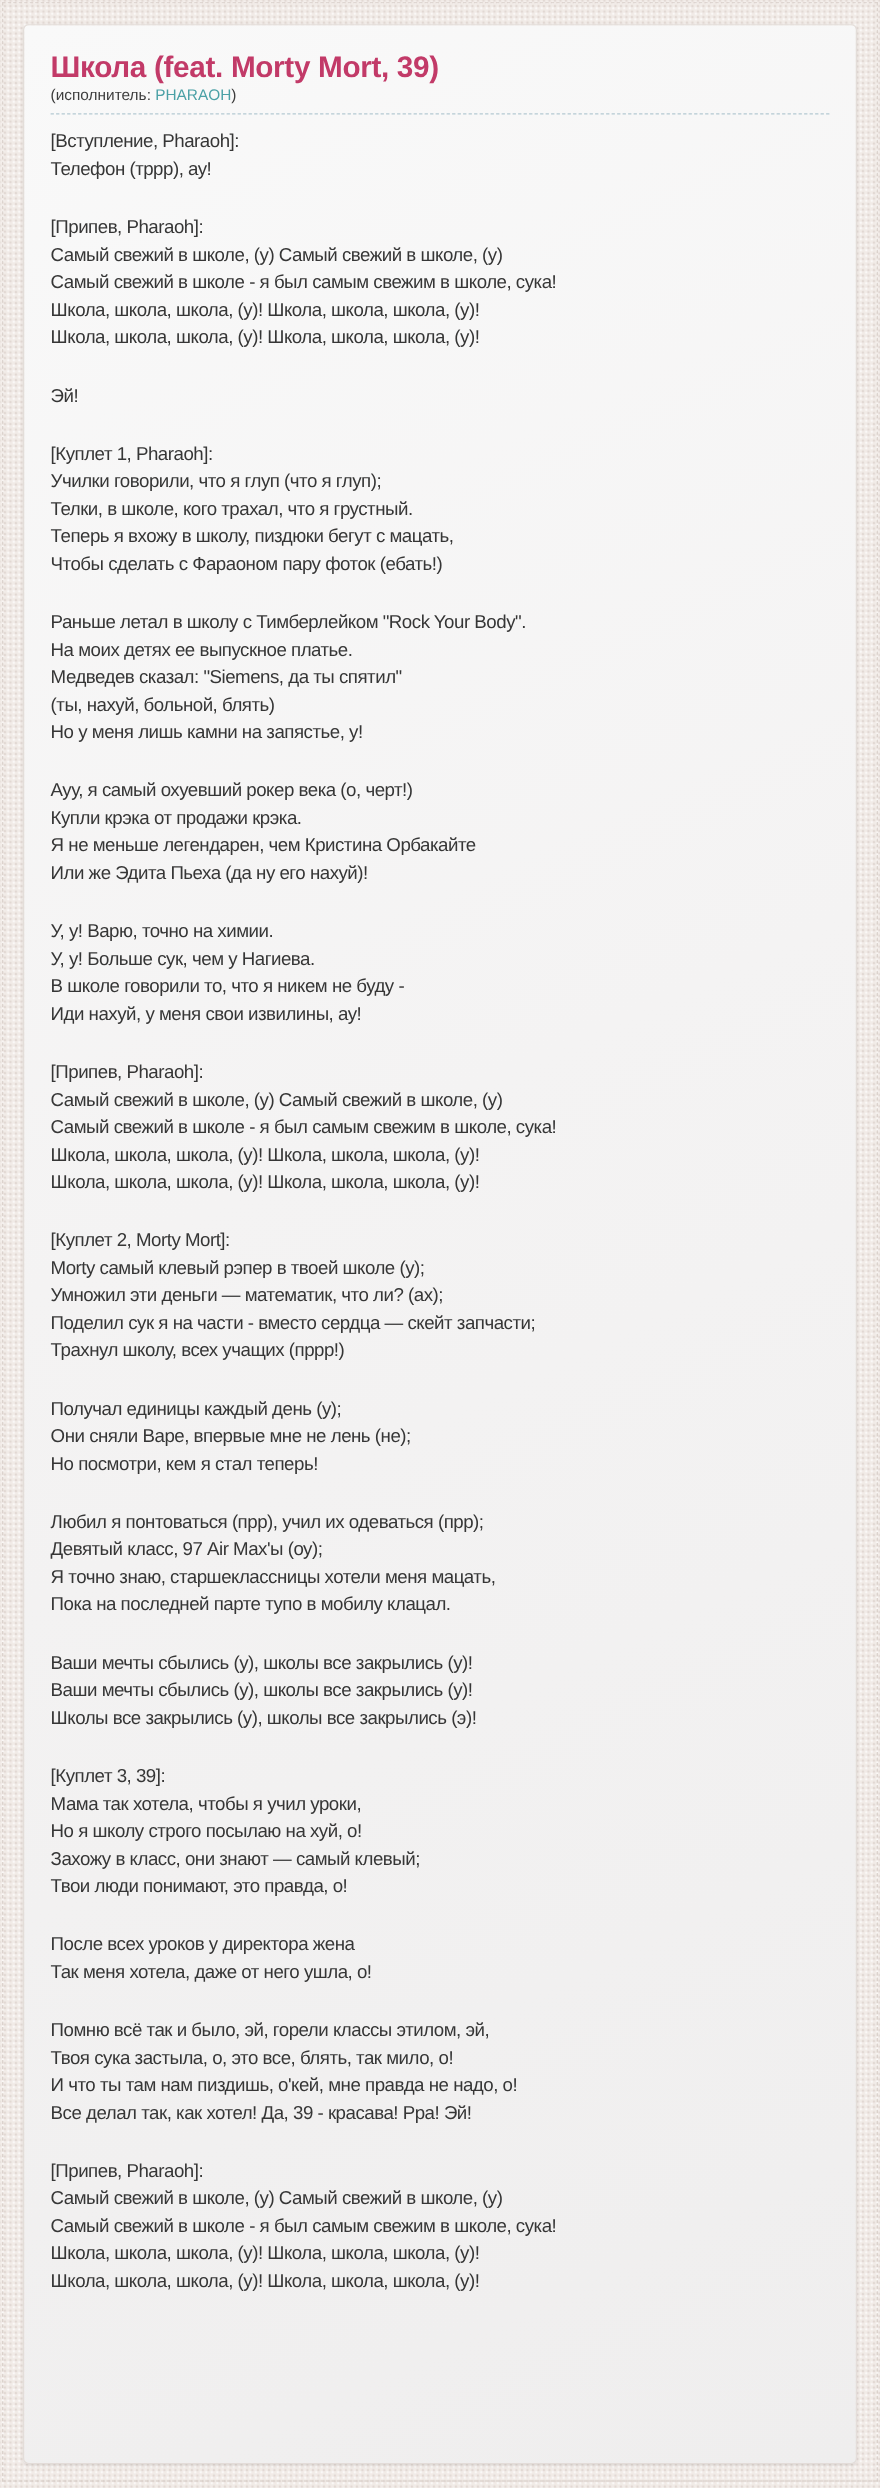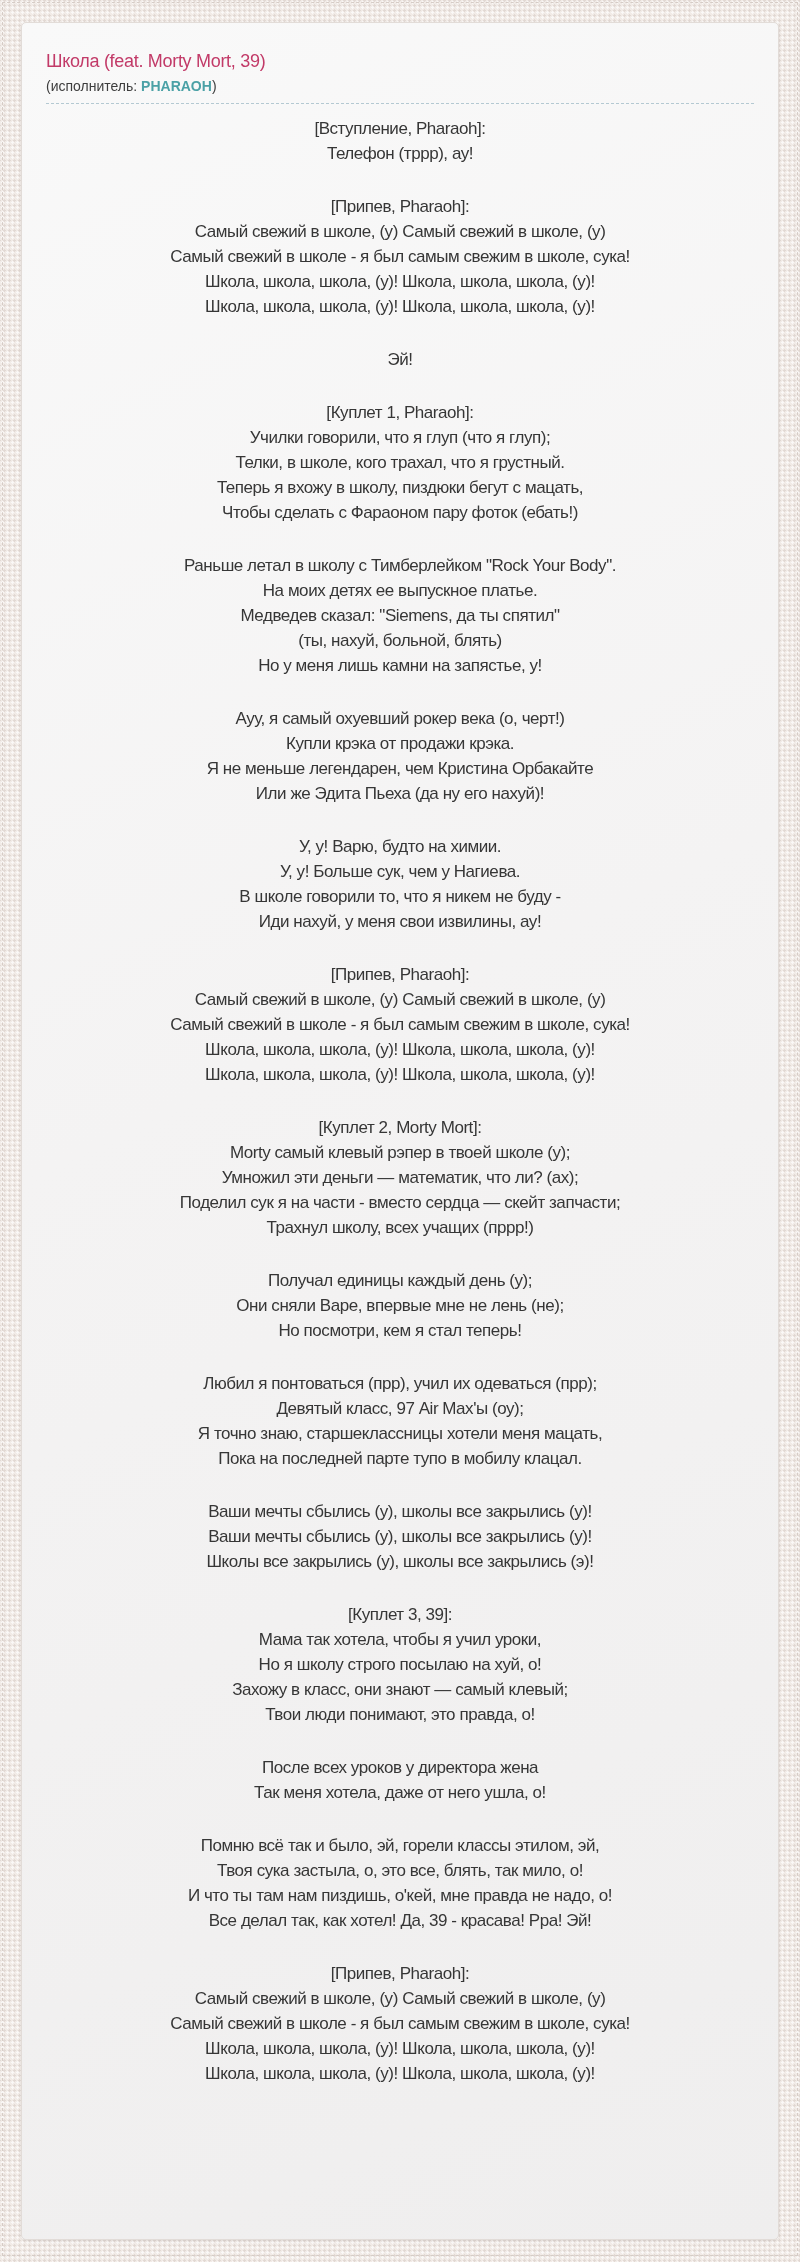--- a/index.html
+++ b/index.html
@@ -36,47 +36,46 @@
     margin:22px 21px;
     min-height:2218px;
     background:linear-gradient(155deg,#f9f9f9 0%,#f4f3f3 45%,#efeeee 100%);
     border:1px solid var(--card-border);
     border-radius:5px;
     box-shadow:0 1px 3px rgba(0,0,0,.07);
     padding:24px 24px 28px 24px;
   }
   .song-title{
     margin:0;
-    font-size:18px;
-    font-weight:400;
+    font-size:27px;
+    font-weight:700;
     line-height:28px;
     color:var(--accent);
     letter-spacing:-0.3px;
   }
   .performer-line{
     margin-top:3px;
     padding-bottom:9px;
     font-size:14px;
     color:#3d3d3d;
     border-bottom:1px dashed var(--separator);
   }
   .artist-link{
     color:var(--link);
     text-decoration:none;
     cursor:pointer;
-    font-weight:bold;
   }
   .lyrics{
     margin-top:12px;
     font-size:17px;
     line-height:25px;
     letter-spacing:-0.45px;
     color:var(--text);
   }
-  .stanza{margin:0 0 28px 0;text-align:center;}
+  .stanza{margin:0 0 28px 0;}
   .stanza:last-child{margin-bottom:0;}
   .lyric-line{white-space:pre-wrap;}
 </style>
 </head>
 <body>
 
 <div class="stitch-frame"></div>
 
 <div class="card">
   <h1 class="song-title">Школа (feat. Morty Mort, 39)</h1>
@@ -110,21 +109,21 @@
         <div class="lyric-line">(ты, нахуй, больной, блять)</div>
         <div class="lyric-line">Но у меня лишь камни на запястье, у!</div>
       </div>
       <div class="stanza">
         <div class="lyric-line">Ауу, я самый охуевший рокер века (о, черт!)</div>
         <div class="lyric-line">Купли крэка от продажи крэка.</div>
         <div class="lyric-line">Я не меньше легендарен, чем Кристина Орбакайте</div>
         <div class="lyric-line">Или же Эдита Пьеха (да ну его нахуй)!</div>
       </div>
       <div class="stanza">
-        <div class="lyric-line">У, у! Варю, будто на химии.</div>
+        <div class="lyric-line">У, у! Варю, точно на химии.</div>
         <div class="lyric-line">У, у! Больше сук, чем у Нагиева.</div>
         <div class="lyric-line">В школе говорили то, что я никем не буду -</div>
         <div class="lyric-line">Иди нахуй, у меня свои извилины, ау!</div>
       </div>
       <div class="stanza">
         <div class="lyric-line">[Припев, Pharaoh]:</div>
         <div class="lyric-line">Самый свежий в школе, (у) Самый свежий в школе, (у)</div>
         <div class="lyric-line">Самый свежий в школе - я был самым свежим в школе, сука!</div>
         <div class="lyric-line">Школа, школа, школа, (у)! Школа, школа, школа, (у)!</div>
         <div class="lyric-line">Школа, школа, школа, (у)! Школа, школа, школа, (у)!</div>

